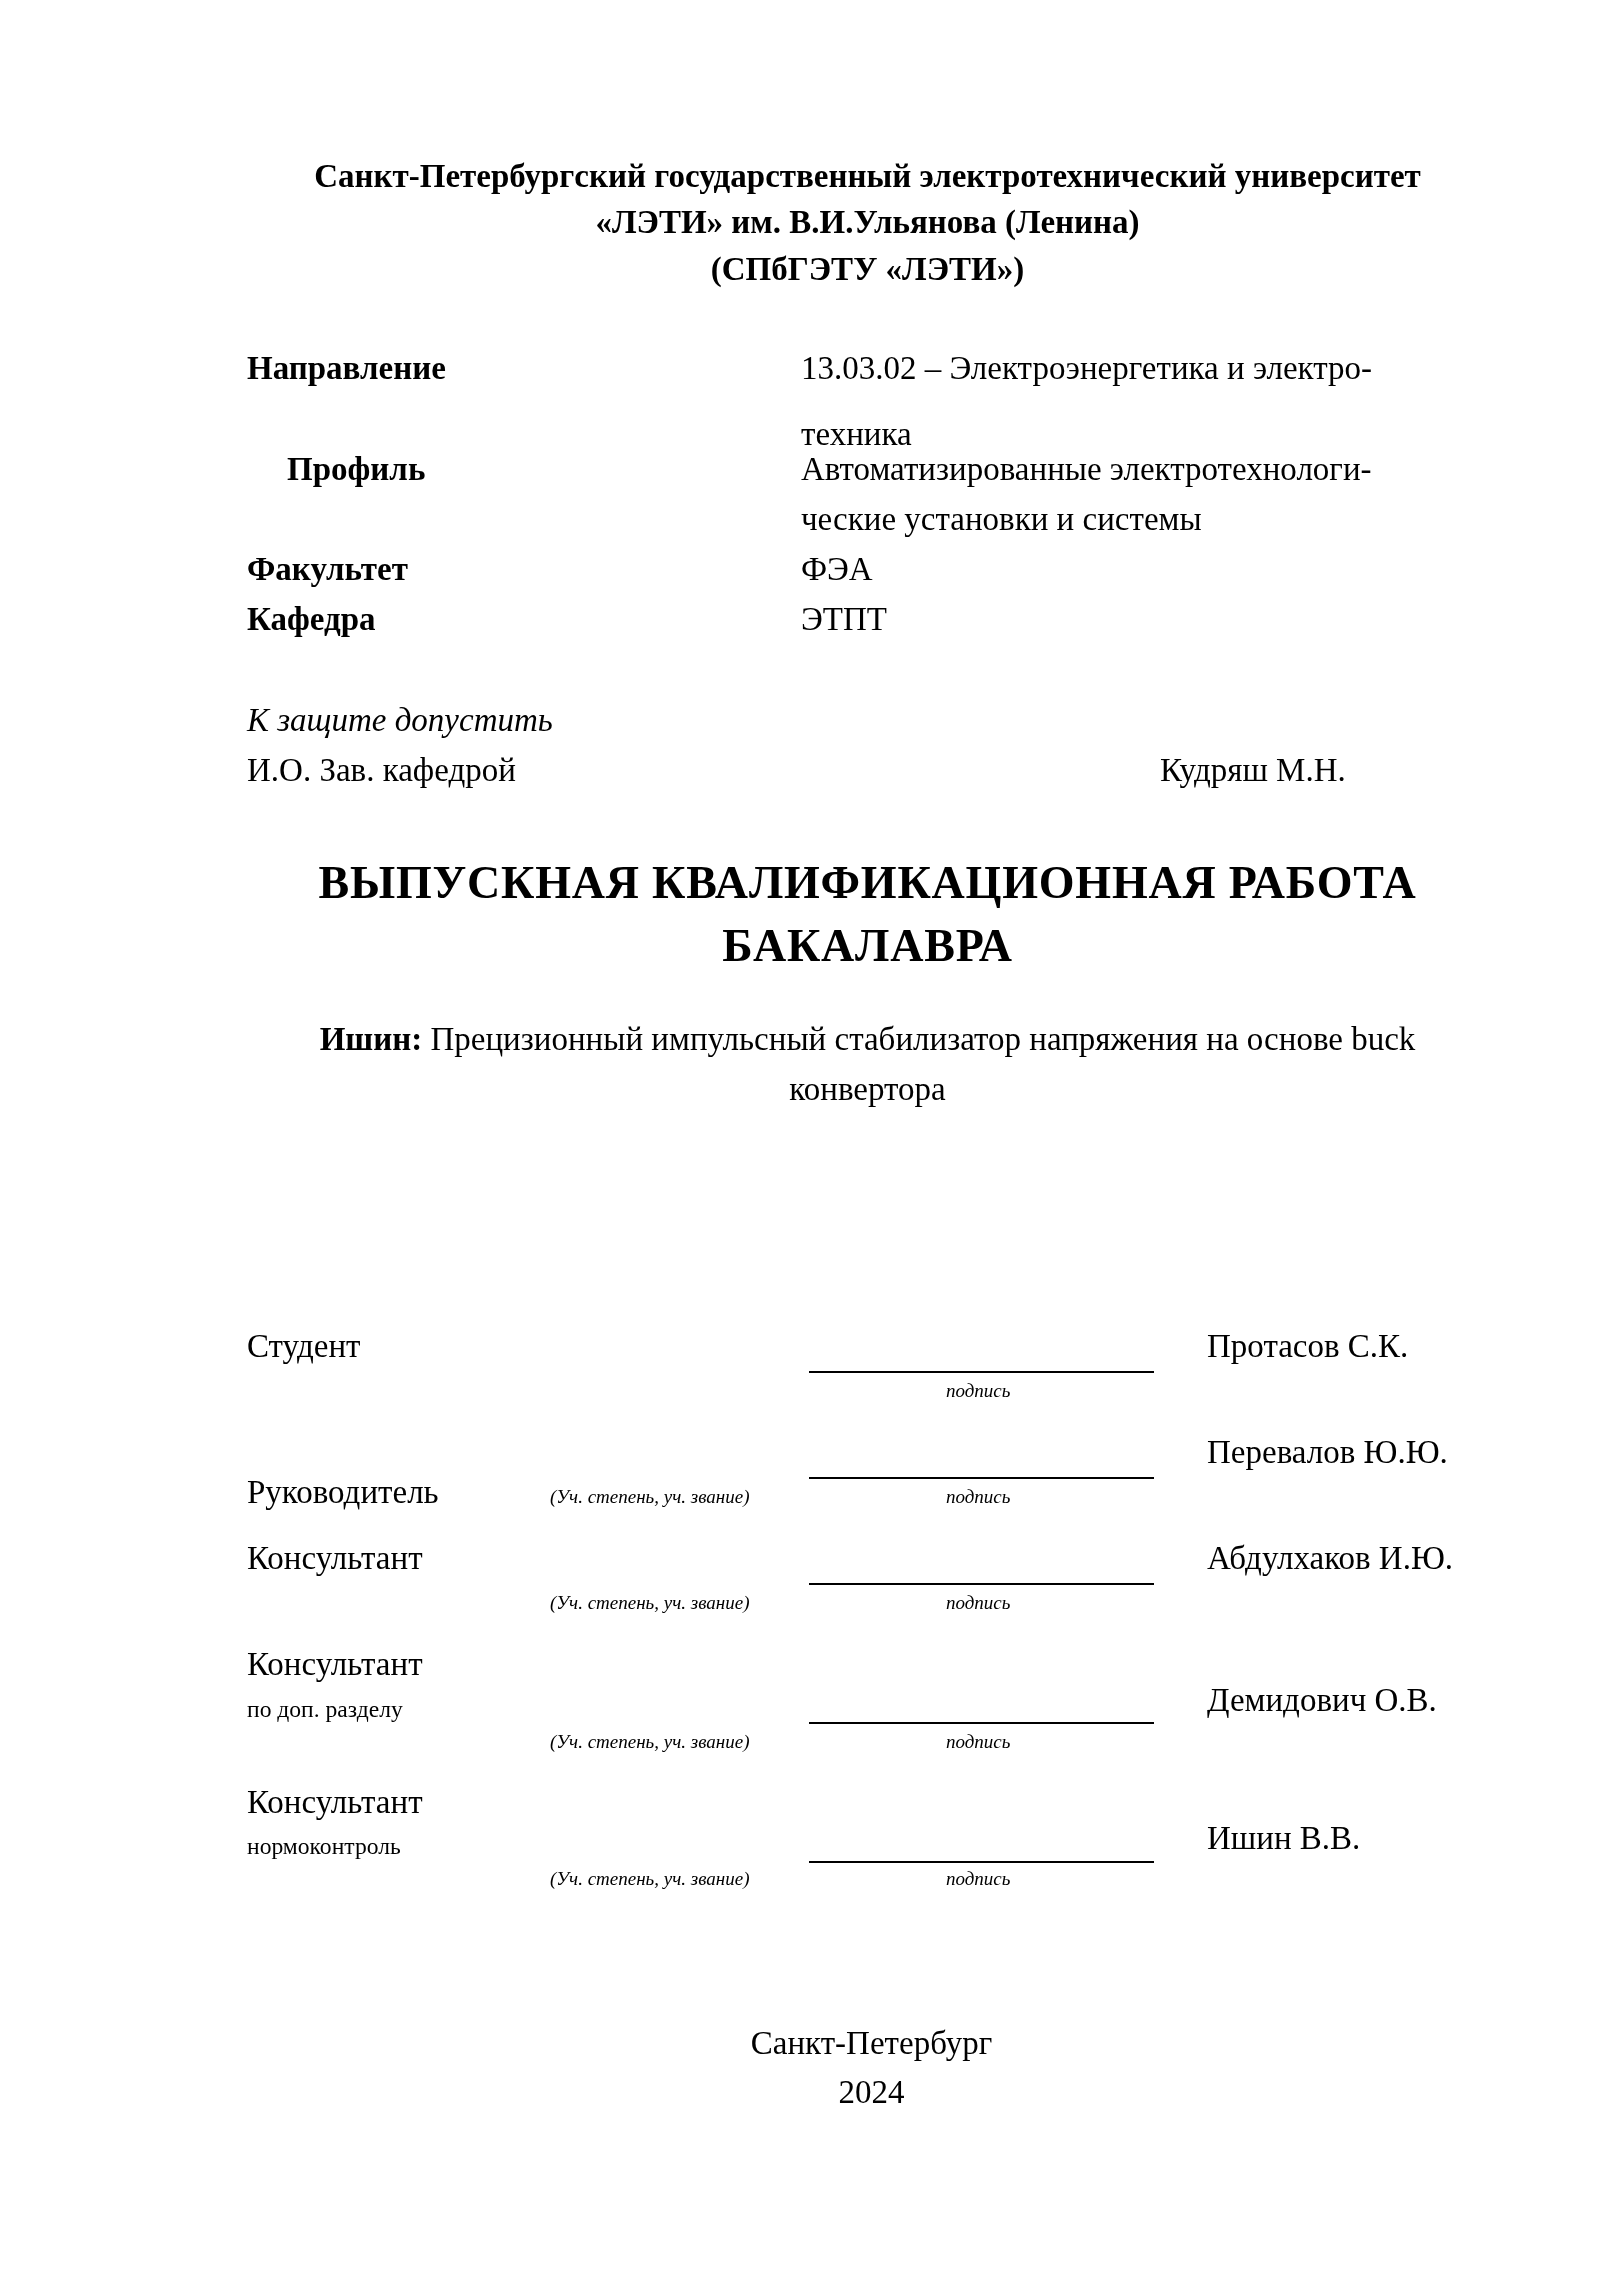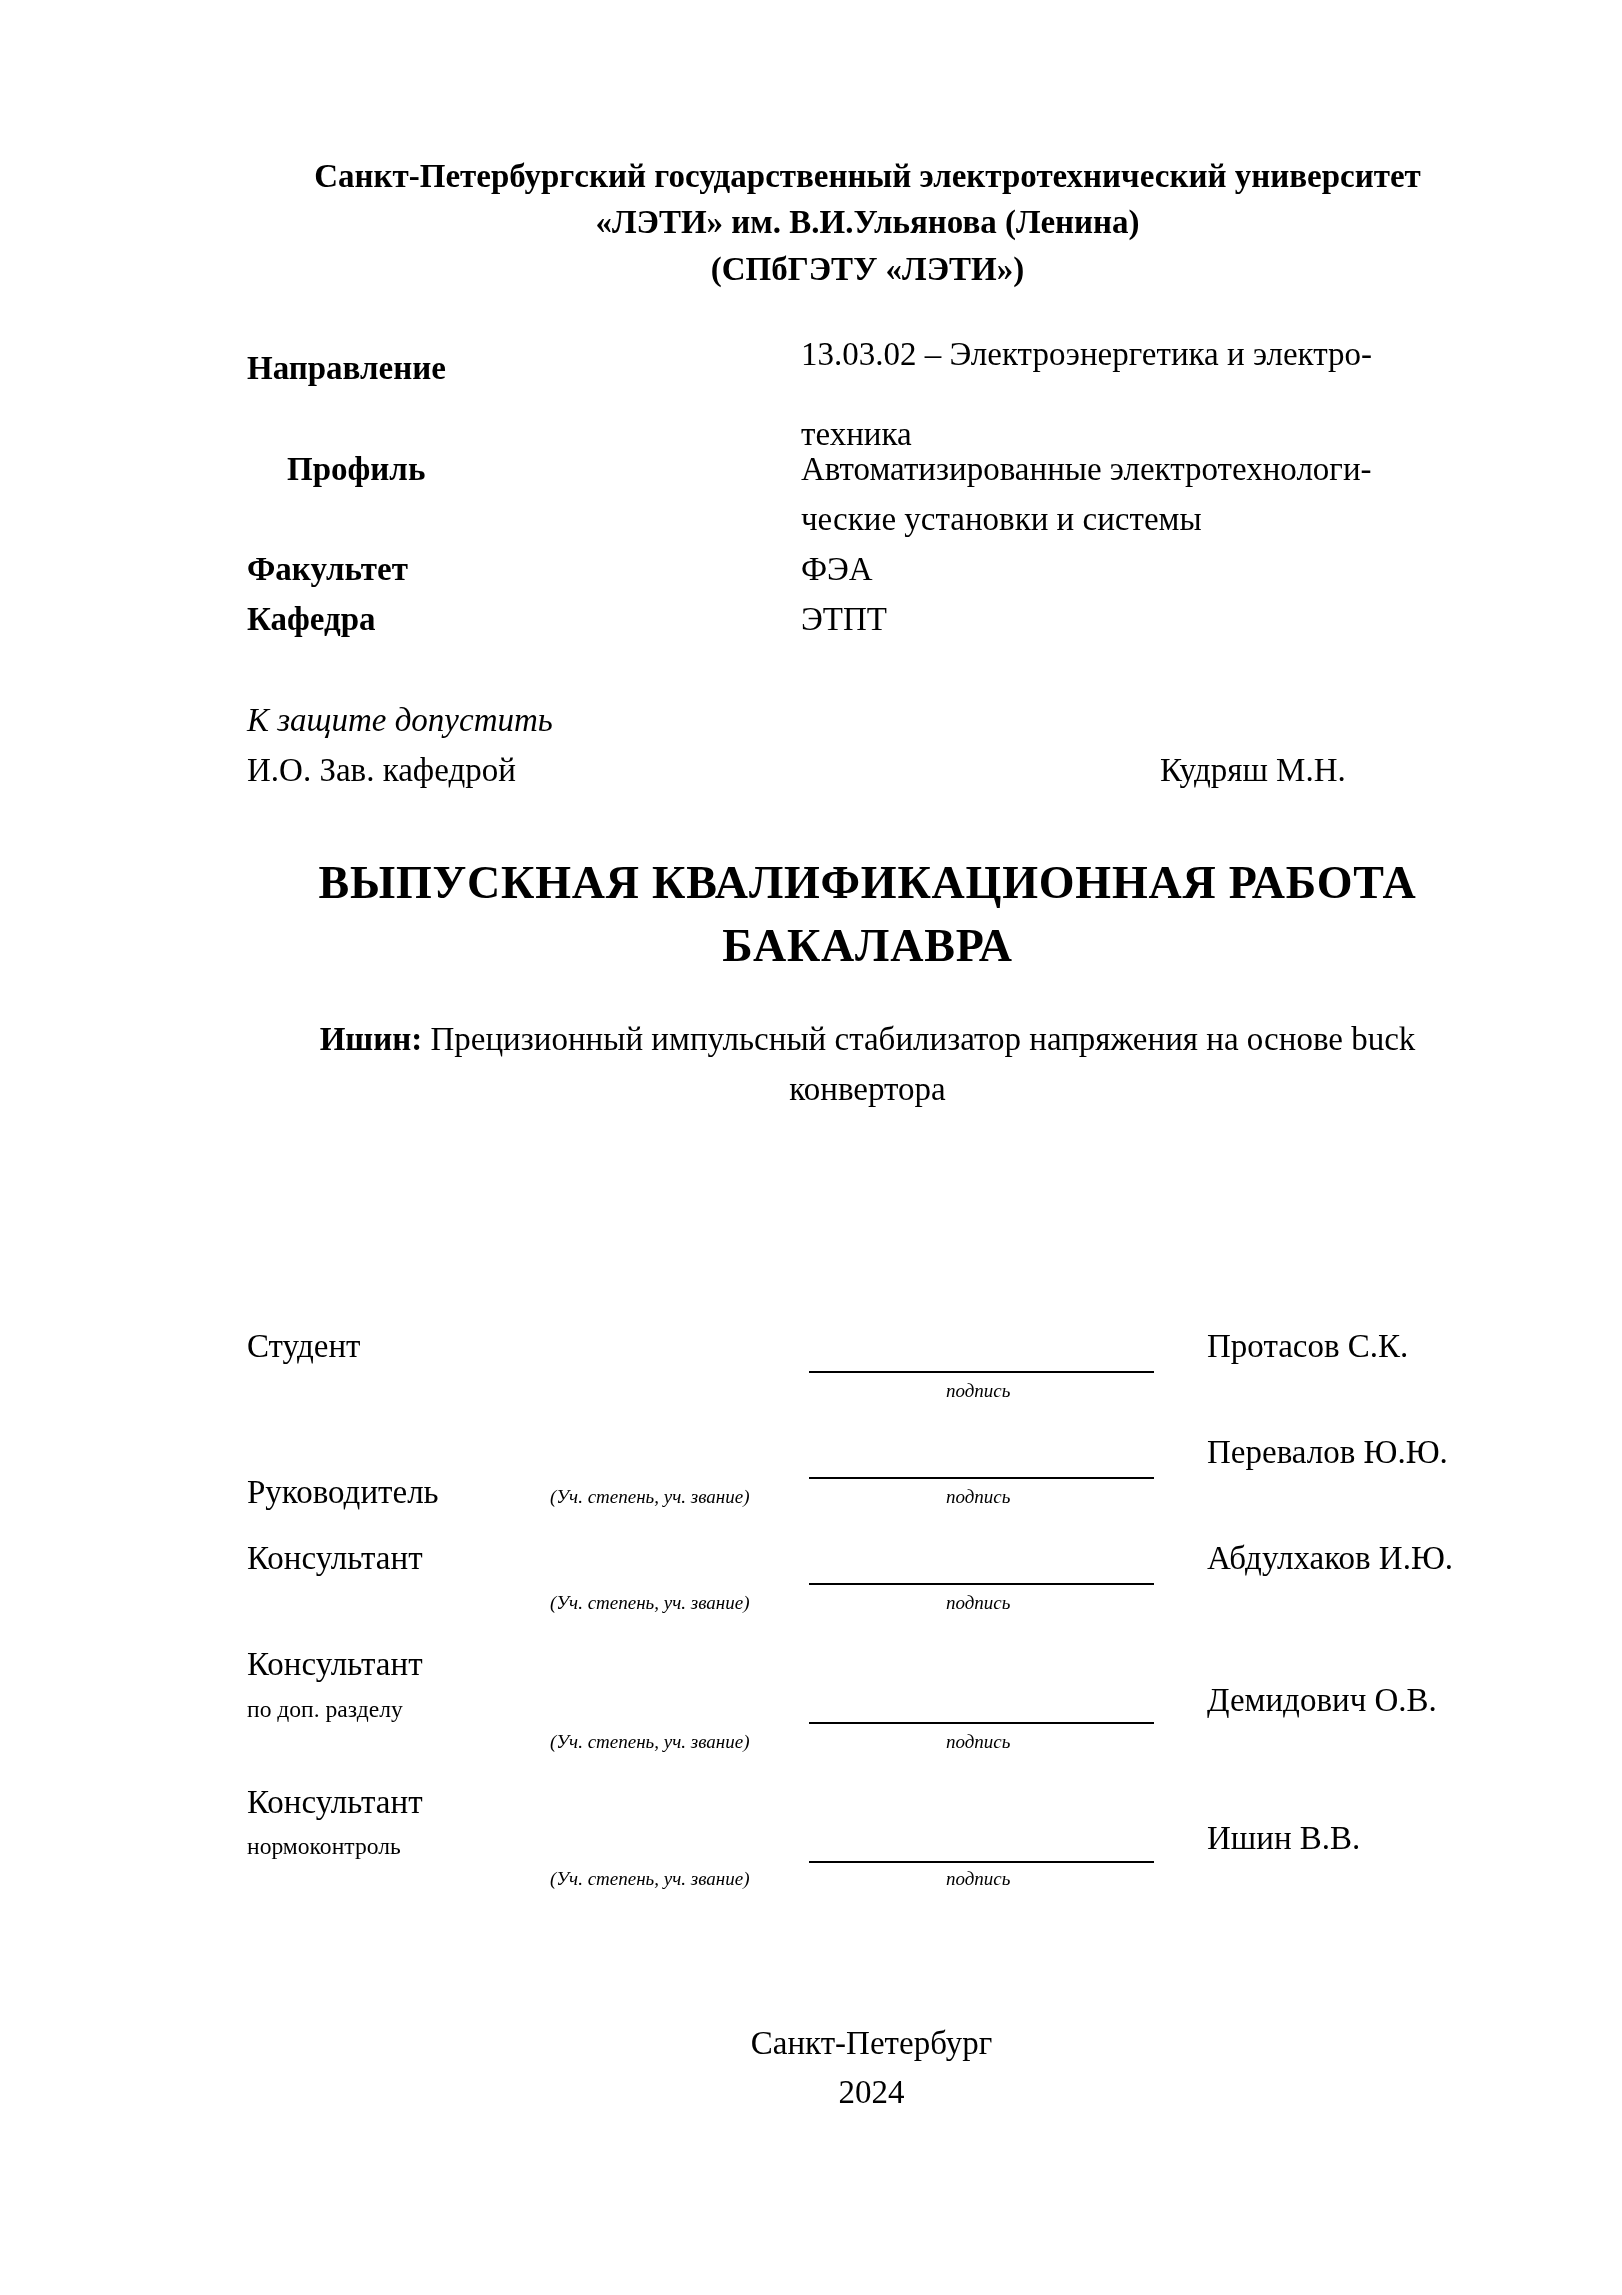--- a/index.html
+++ b/index.html
@@ -19,21 +19,21 @@
 </style>
 </head>
 <body>
 
 <div class="abs uni" style="top:157px; width:1735px;">Санкт-Петербургский государственный электротехнический университет</div>
 <div class="abs uni" style="top:203px; width:1735px;">«ЛЭТИ» им. В.И.Ульянова (Ленина)</div>
 <div class="abs uni" style="top:250px; width:1735px;">(СПбГЭТУ «ЛЭТИ»)</div>
 
 <div>
   <div class="abs lbl" style="top:350px;">Направление</div>
-  <div class="abs val" style="top:336px;">13.03.02 – Электроэнергетика и электро-</div>
+  <div class="abs val" style="top:350px;">13.03.02 – Электроэнергетика и электро-</div>
   <div class="abs val" style="top:400px;margin-top:16px;">техника</div>
 
   <div class="abs lbl" style="top:451px;margin-left:40px;">Профиль</div>
   <div class="abs val" style="top:451px;">Автоматизированные электротехнологи-</div>
   <div class="abs val" style="top:501px;">ческие установки и системы</div>
 
   <div class="abs lbl" style="top:551px;">Факультет</div>
   <div class="abs val" style="top:551px;">ФЭА</div>
 
   <div class="abs lbl" style="top:601px;">Кафедра</div>

